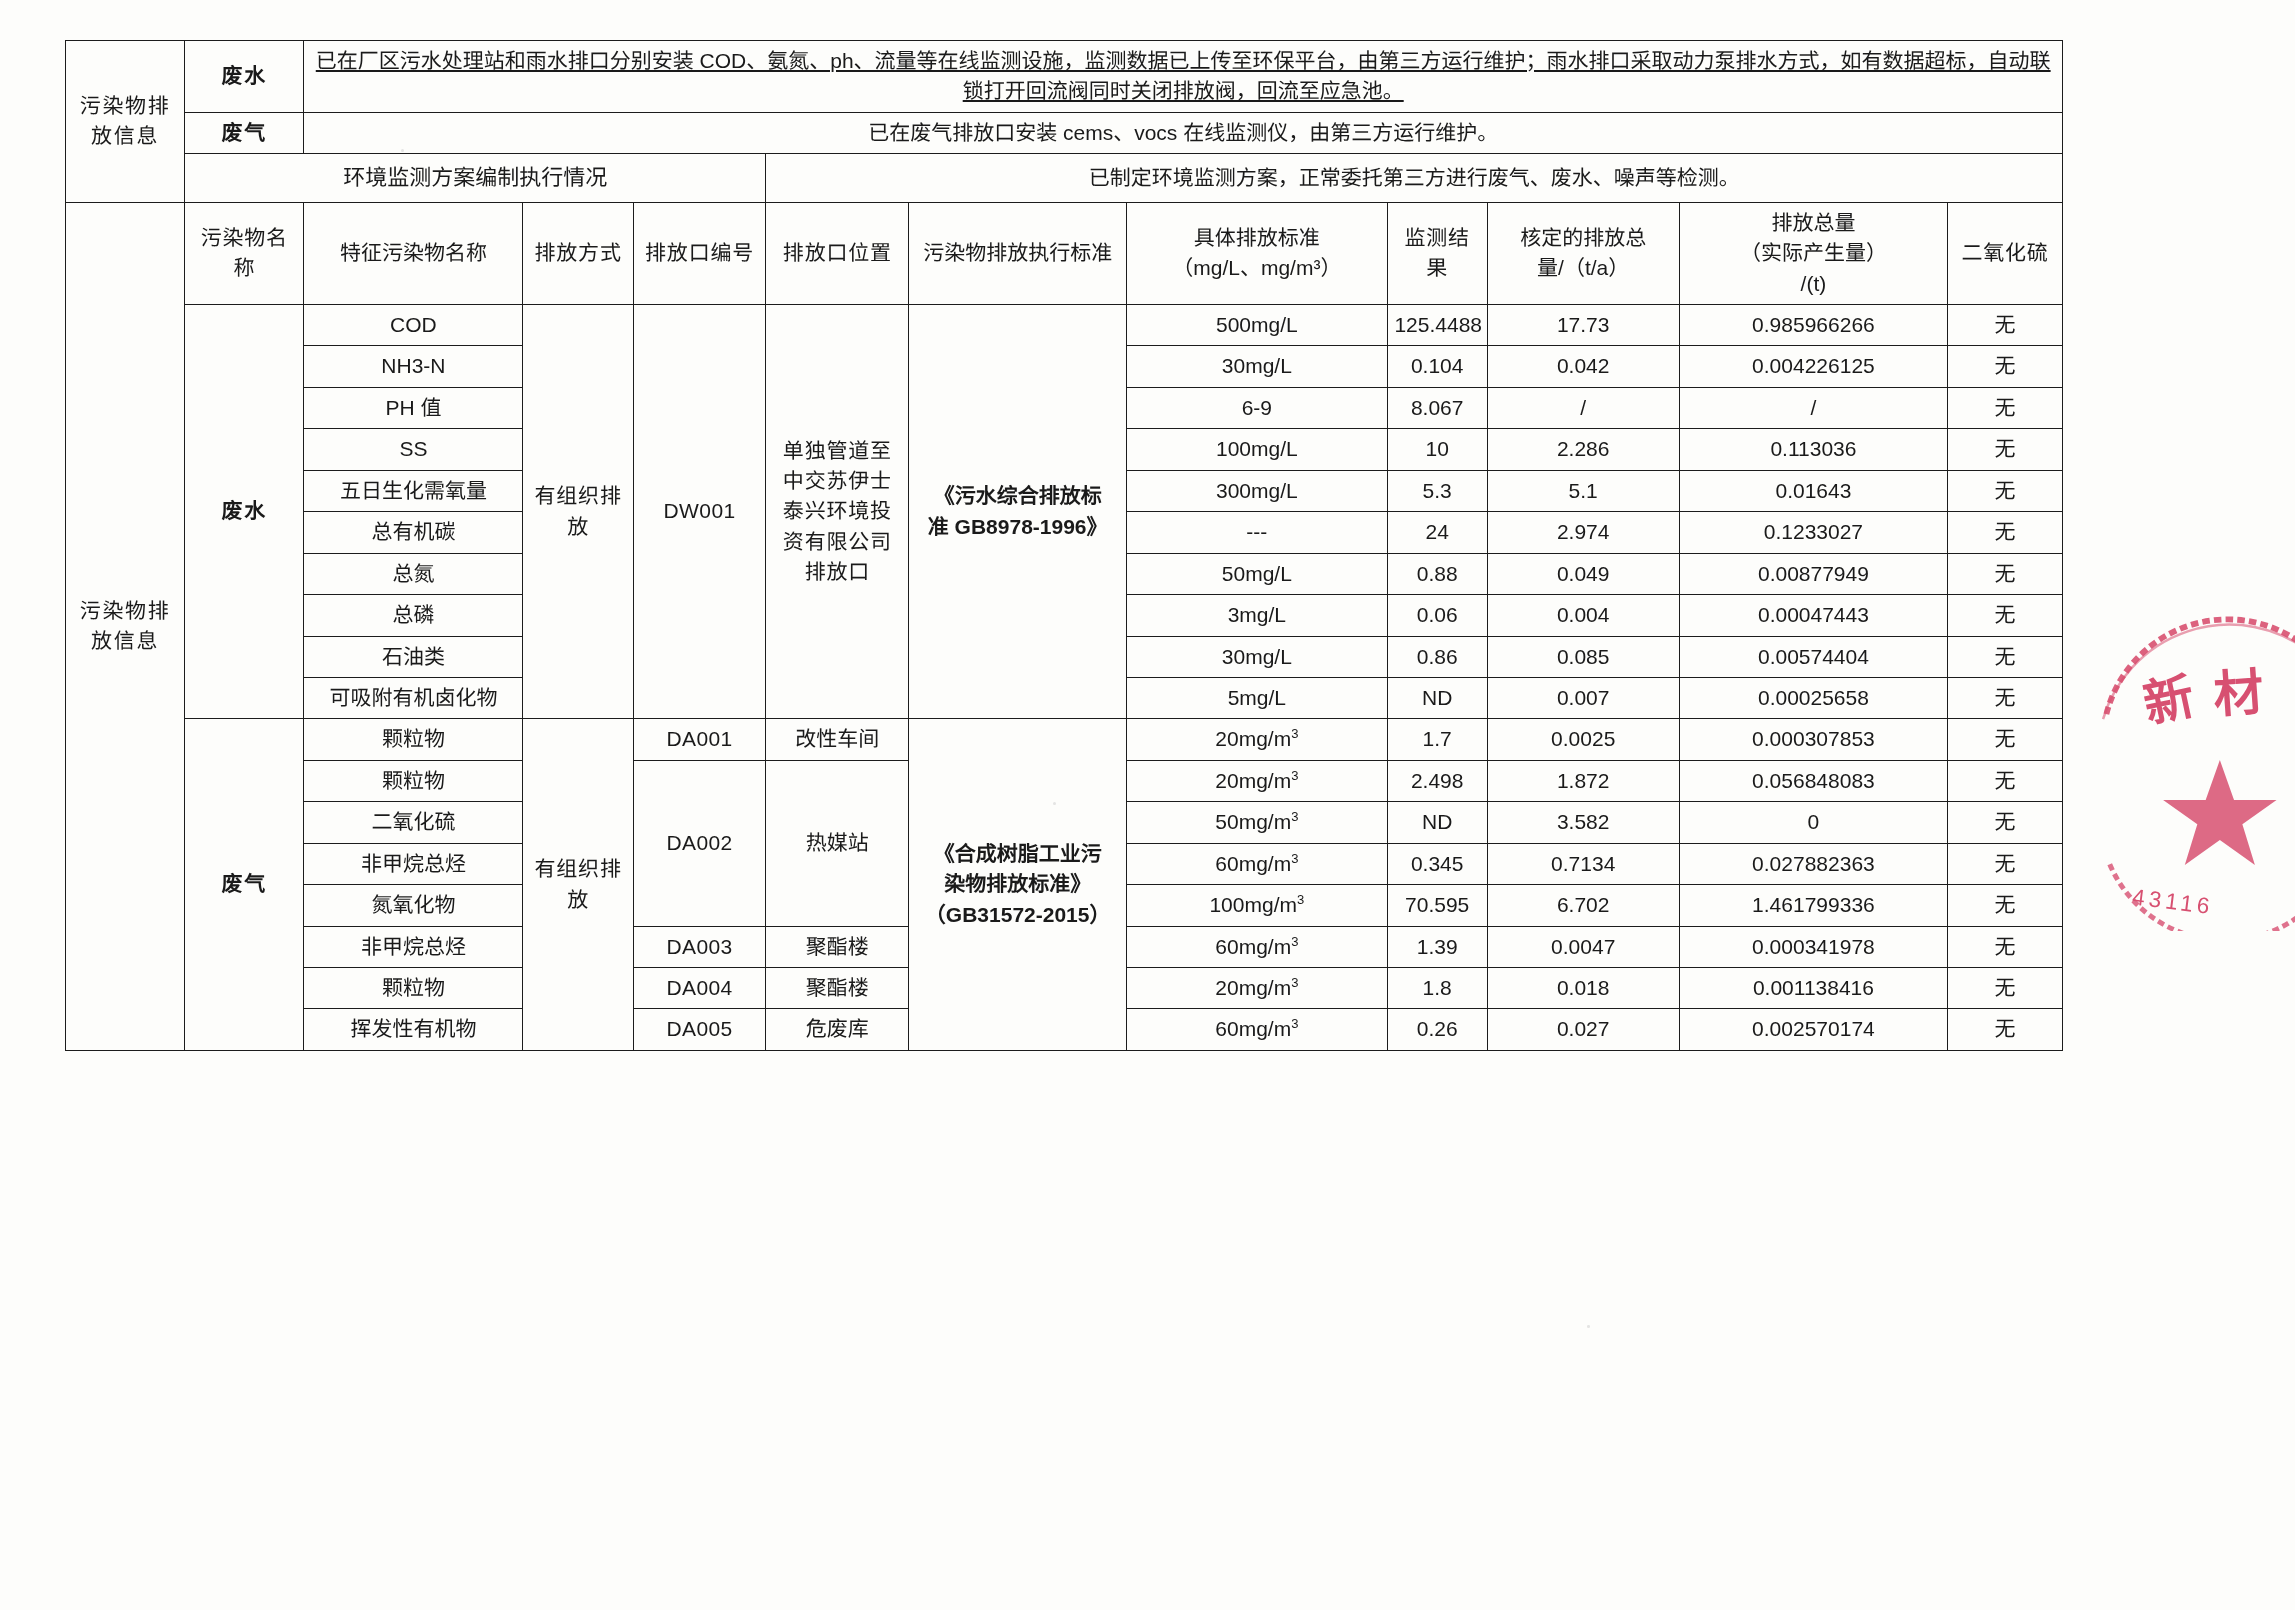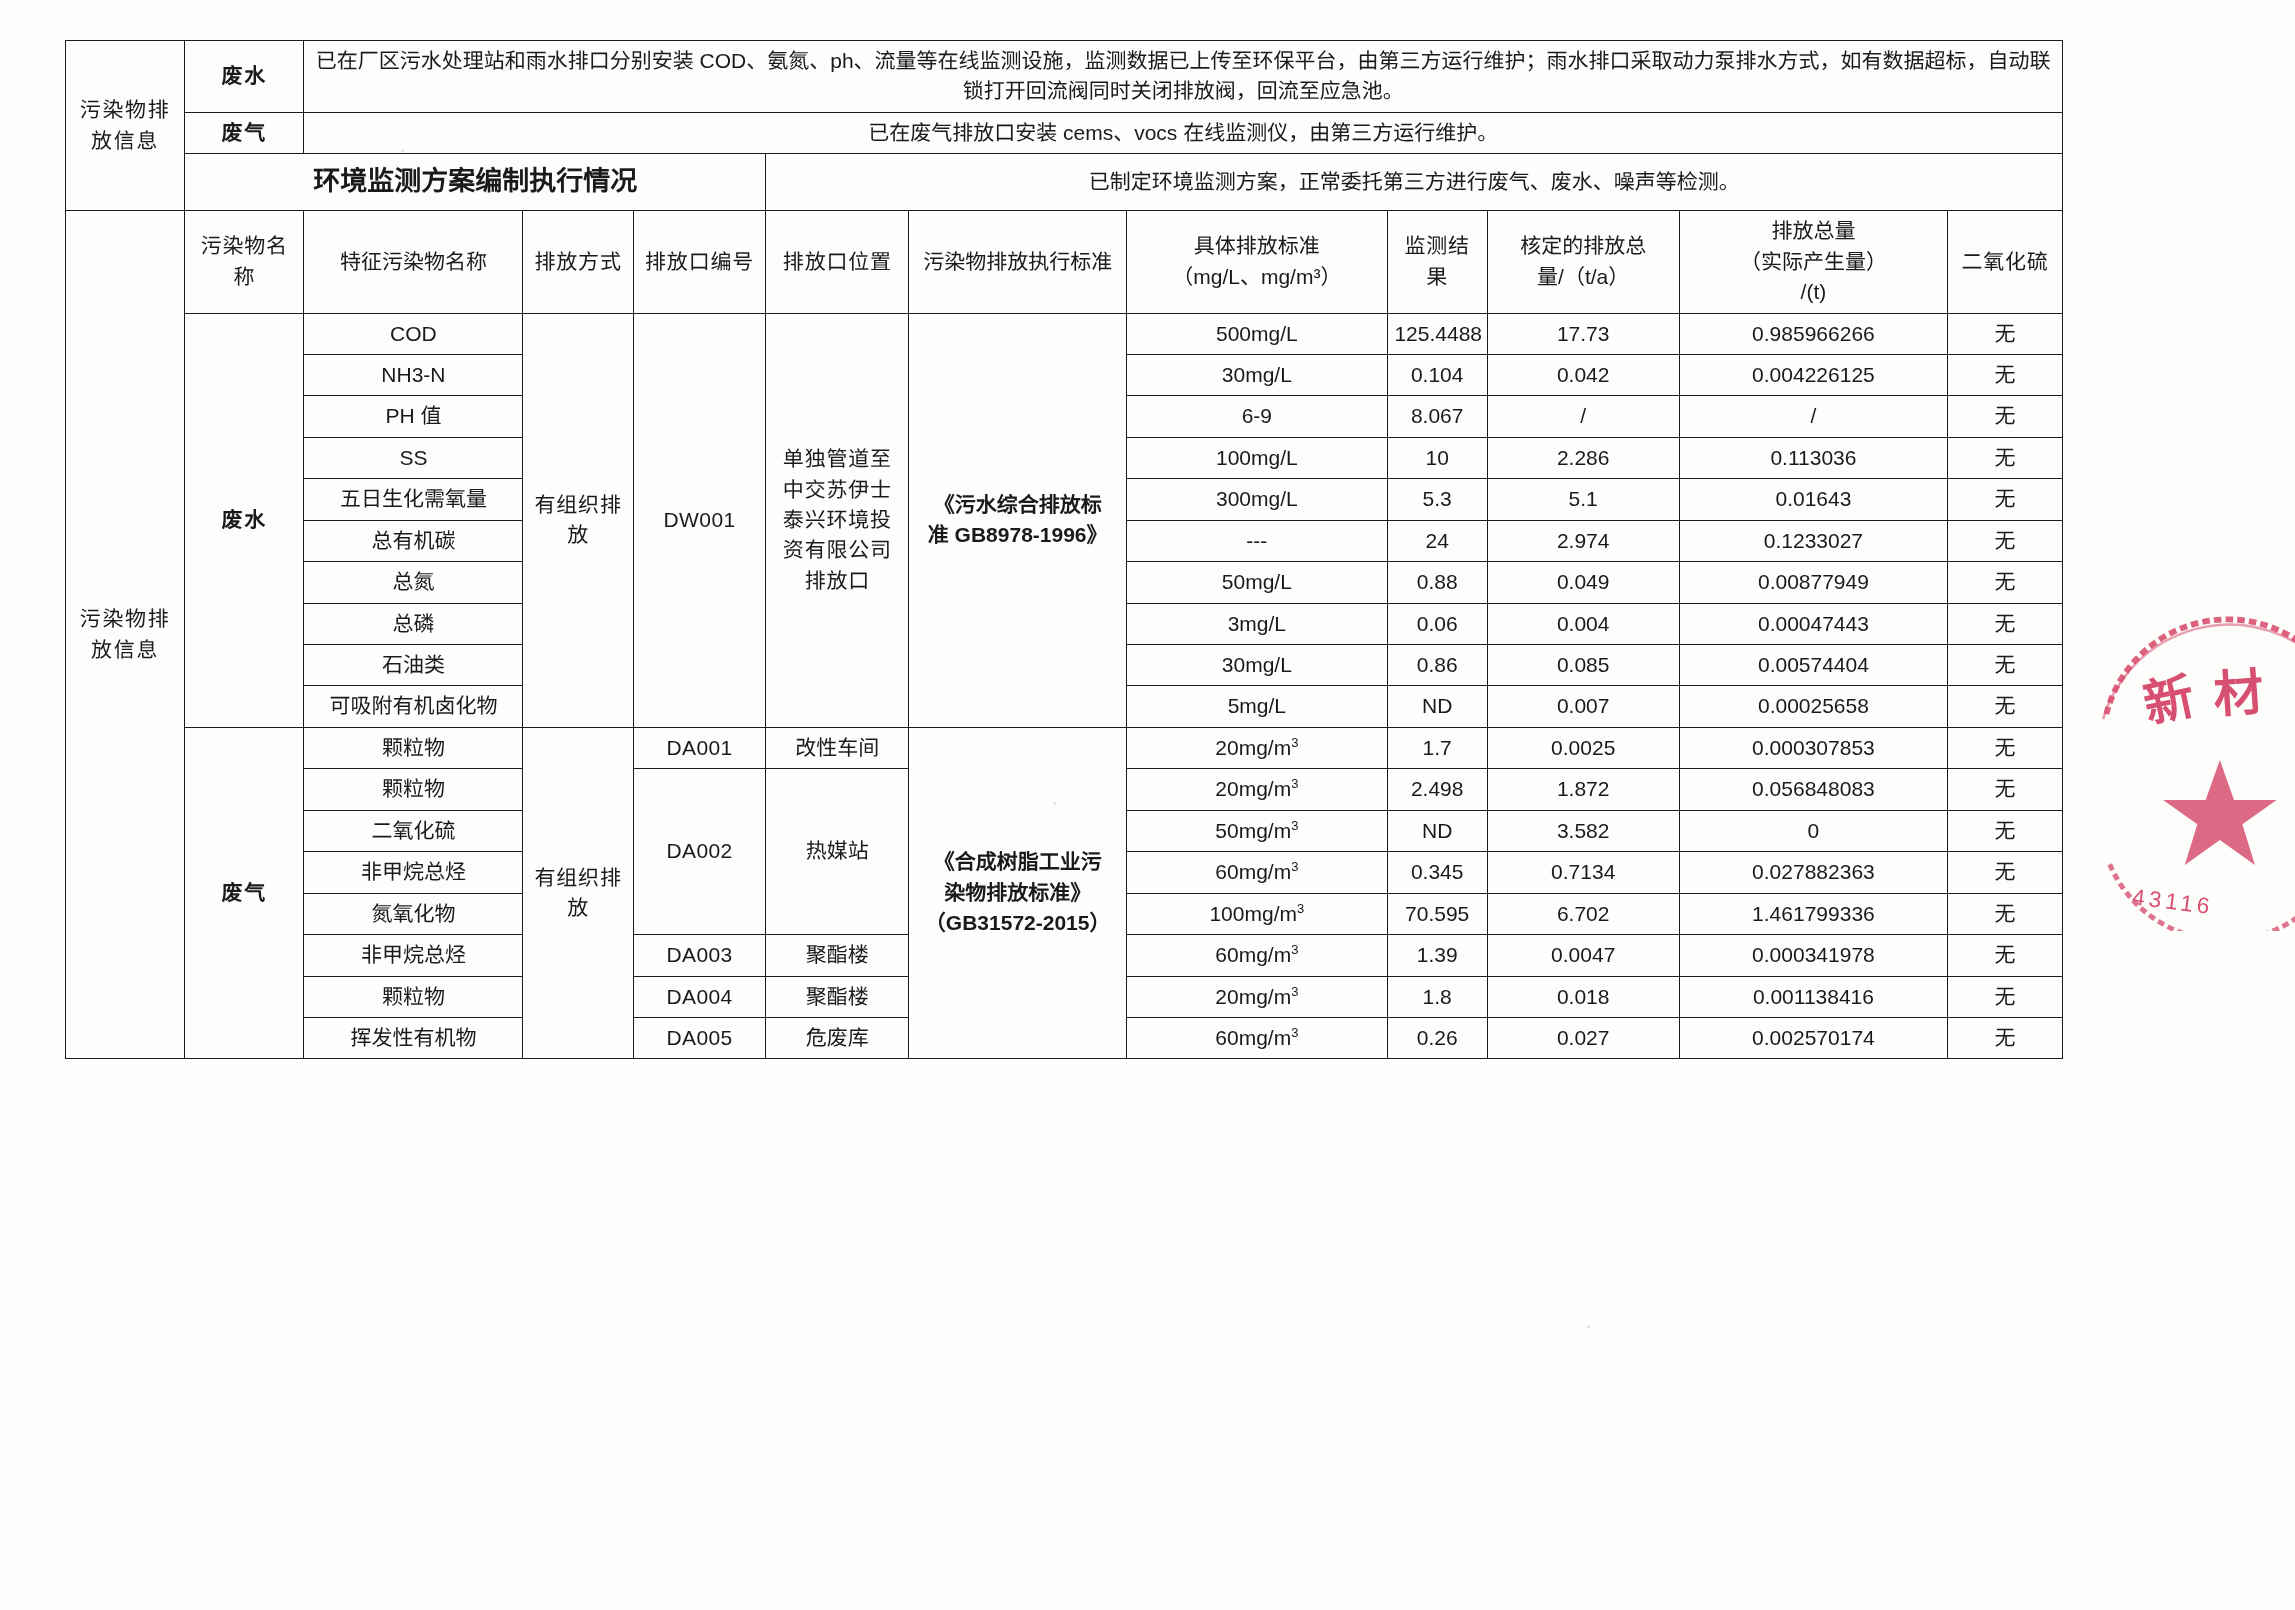--- a/index.html
+++ b/index.html
@@ -58,20 +58,21 @@
     line-height: 1.7;
     font-weight: bold;
   }
 
   .para {
     text-align: left;
     font-size: 22px;
     line-height: 1.8;
     padding: 11.7px 16.7px 11.7px 16.7px;
     text-indent: 0;
+    text-decoration: underline;
   }
   .para-center {
     text-align: center;
     font-size: 22px;
     line-height: 1.8;
     padding: 11.7px 16.7px;
   }
 
   .hdr {
     font-size: 21px;
@@ -156,21 +157,21 @@
       <td class="cat-label" style="width:80px">废水</td>
       <td class="para" colspan="10">已在厂区污水处理站和雨水排口分别安装 COD、氨氮、ph、流量等在线监测设施，监测数据已上传至环保平台，由第三方运行维护；雨水排口采取动力泵排水方式，如有数据超标，自动联锁打开回流阀同时关闭排放阀，回流至应急池。</td>
     </tr>
 
     <tr>
       <td class="cat-label">废气</td>
       <td class="para-center" colspan="10">已在废气排放口安装 cems、vocs 在线监测仪，由第三方运行维护。</td>
     </tr>
 
     <tr>
-      <td class="para-center" colspan="4" style="font-size:27px;line-height:1.7;font-weight:bold;">环境监测方案编制执行情况</td>
+      <td class="para-center" colspan="4" style="font-size:22px;line-height:1.7;">环境监测方案编制执行情况</td>
       <td class="para-center" colspan="7">已制定环境监测方案，正常委托第三方进行废气、废水、噪声等检测。</td>
     </tr>
 
     <tr>
       <td class="sec-label" rowspan="19">污染物排放信息</td>
       <td class="hdr narrow-wrap">污染物名称</td>
       <td class="hdr">特征污染物名称</td>
       <td class="hdr narrow-wrap">排放方式</td>
       <td class="hdr narrow-wrap">排放口编号</td>
       <td class="hdr narrow-wrap">排放口位置</td>

